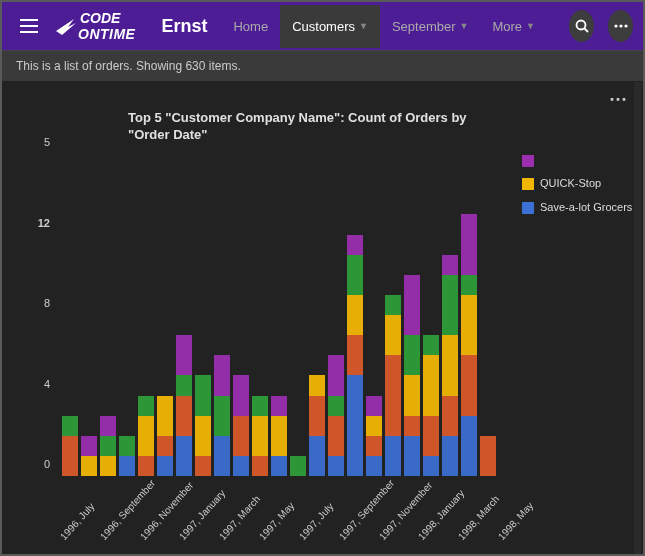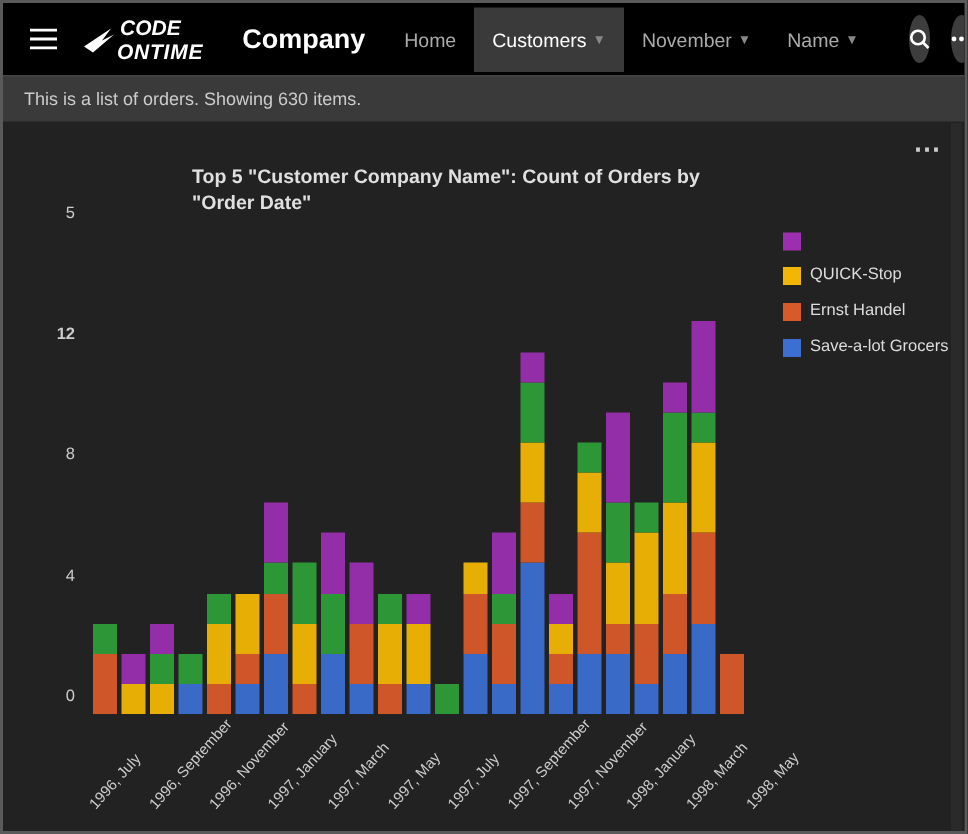--- a/index.html
+++ b/index.html
@@ -7,21 +7,21 @@
   body {
     font-family: "Segoe UI", Arial, sans-serif;
     background: #1a1a1a;
     color: #e0e0e0;
     border: 2px solid #5a5a5a;
     display: flex;
     flex-direction: column;
   }
   .topbar {
     height: 48px;
-    background: #000000;
+    background: #4c1d95;
     display: flex;
     align-items: center;
     padding: 0 10px;
     gap: 8px;
   }
   .hamburger { cursor: pointer; padding: 6px 8px; }
   .hamburger svg { display: block; }
   .brand { display: flex; align-items: center; gap: 4px; font-weight: bold; font-style: italic; color: #fff; }
   .brand .t1 { font-size: 14px; }
   .brand .t2 { font-size: 14px; margin-left: -2px; letter-spacing: 0.5px; }
@@ -127,35 +127,35 @@
   <div class="brand">
     <svg width="22" height="22" viewBox="0 0 22 22">
       <path d="M2 16 L20 4 L14 12 L22 8 L8 20 Z" fill="#fff"></path>
     </svg>
     <div>
       <div class="t1">CODE</div>
       <div class="t2">ONTIME</div>
     </div>
   </div>
   <div class="nav">
-    <div class="title">Company</div>
+    <div class="title">Ernst</div>
     <div id="nav-items" style="display: flex;">
         <div class="item">
           <span>Home</span>
         </div>
         <div class="item active">
           <span>Customers</span>
           <span class="caret">▼</span>
         </div>
         <div class="item">
-          <span>November</span>
+          <span>September</span>
           <span class="caret">▼</span>
         </div>
         <div class="item">
-          <span>Name</span>
+          <span>More</span>
           <span class="caret">▼</span>
         </div>
       </div>
   </div>
   <div class="spacer"></div>
   <div class="roundbtn">
     <svg width="14" height="14" viewBox="0 0 14 14">
       <circle cx="6" cy="6" r="4.5" stroke="#fff" stroke-width="1.8" fill="none"></circle>
       <line x1="9.5" y1="9.5" x2="13" y2="13" stroke="#fff" stroke-width="1.8"></line>
     </svg>
@@ -326,24 +326,20 @@
     </div>
     <div class="legend-col" id="legend">
         <div class="legend-item">
           <div class="swatch" style="background: rgb(155, 47, 176);"></div>
         </div>
         <div class="legend-item">
           <div class="swatch" style="background: rgb(242, 183, 5);"></div>
           <div>QUICK-Stop</div>
         </div>
         <div class="legend-item">
-          <div class="swatch" style="background: rgb(216, 90, 42);"></div>
-          <div>Ernst Handel</div>
-        </div>
-        <div class="legend-item">
           <div class="swatch" style="background: rgb(59, 111, 209);"></div>
           <div>Save-a-lot Grocers</div>
         </div>
       </div>
   </div>
 
   <div class="scrollbar-stub"></div>
 </div>
 
 </body></html>

